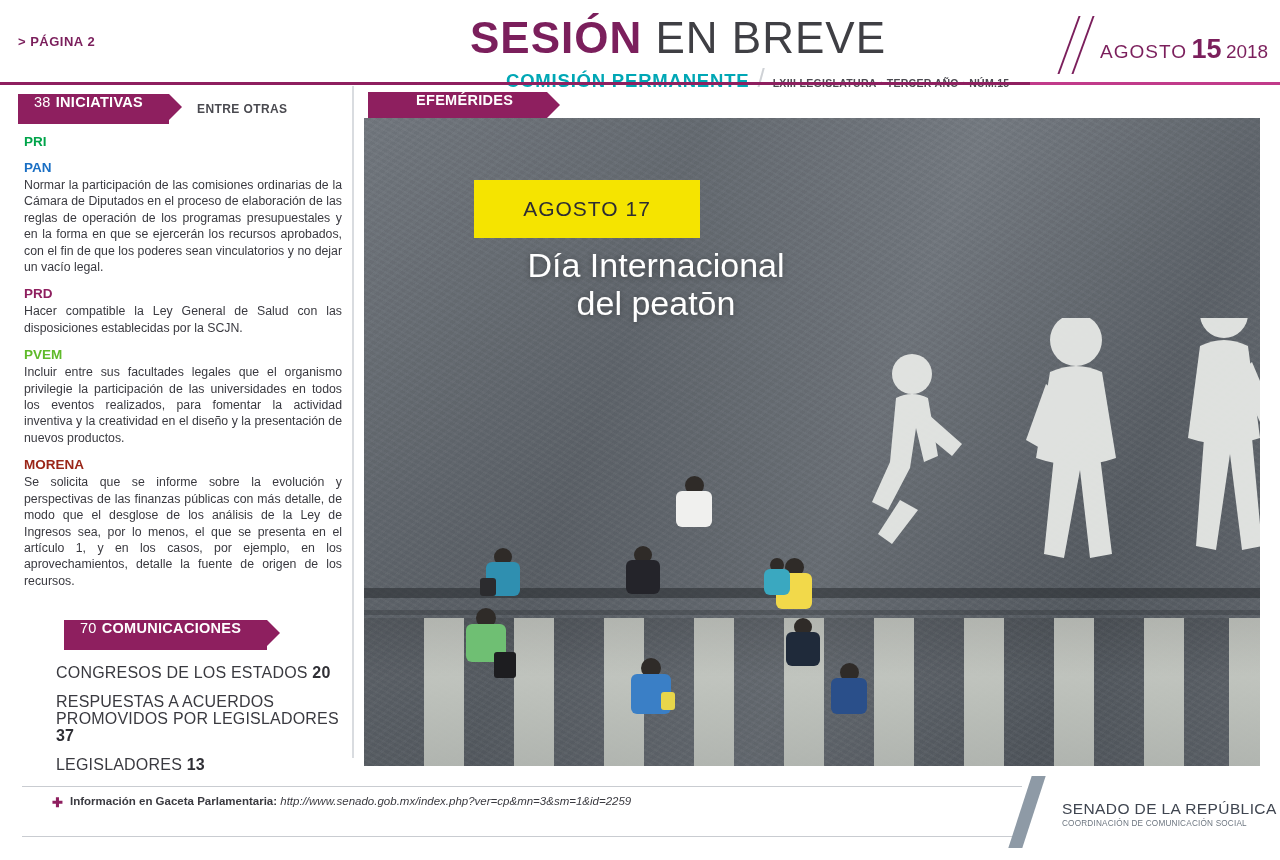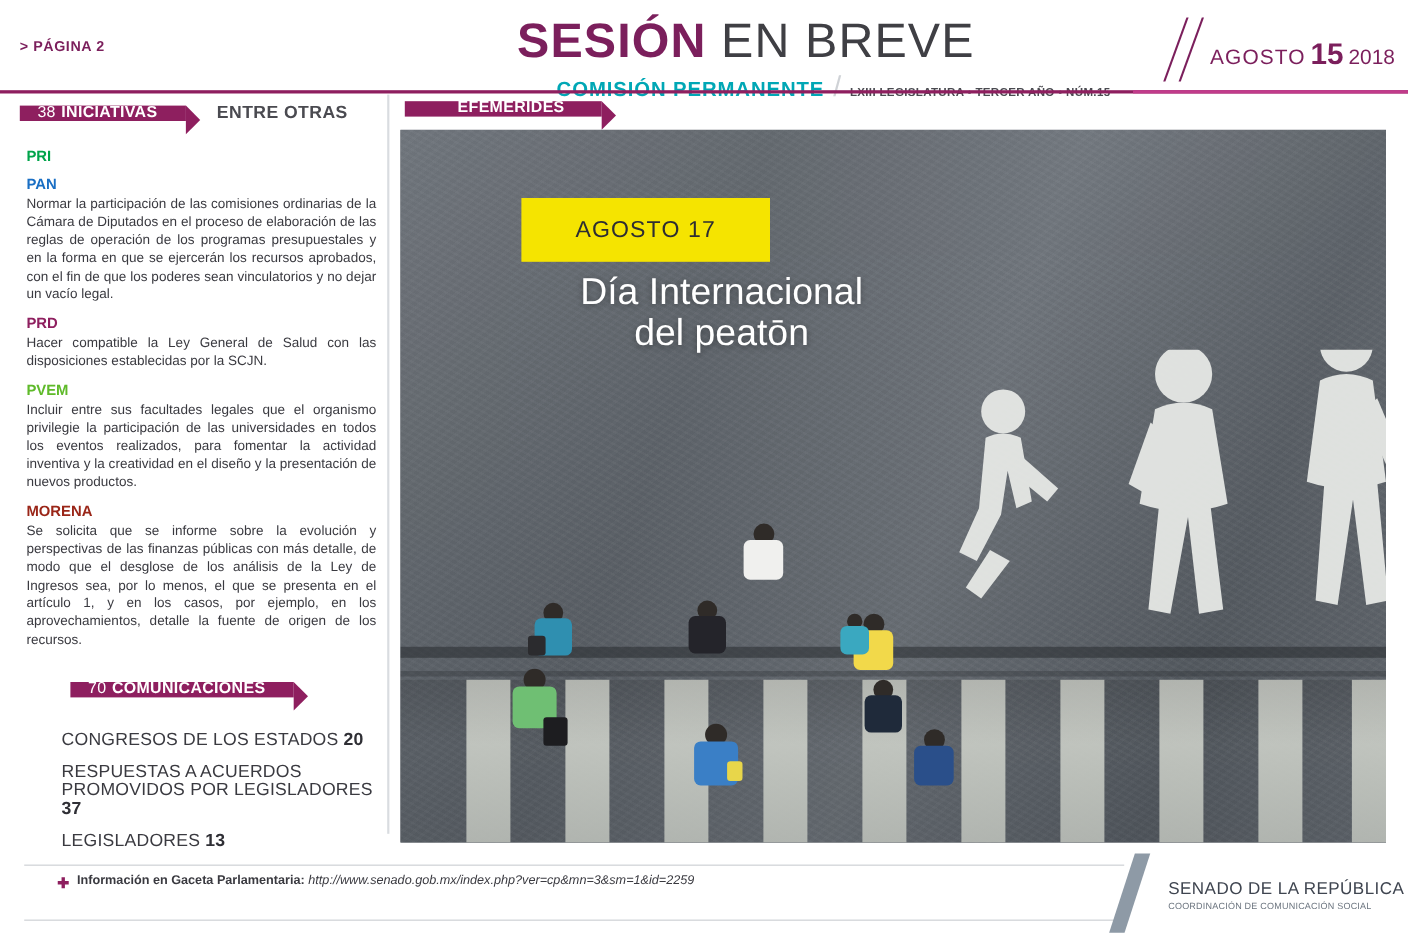--- a/index.html
+++ b/index.html
@@ -47,34 +47,34 @@
   }
 
   
   .left-col { position: absolute; left: 0; top: 86px; width: 352px; height: 690px; }
   .vline {
     position: absolute; left: 352px; top: 86px; width: 2px; height: 672px;
     background: #d9dce0;
   }
 
   .tag {
-    position: relative; height: 14px; display: inline-flex; align-items: flex-end;
+    position: relative; height: 30px; display: inline-flex; align-items: flex-start;
     color: #fff; font-size: 14.5px; letter-spacing: .3px; padding: 0 26px 0 16px;
     background: #8e1f5f;
   }
   .tag::after {
     content: ""; position: absolute; right: -13px; top: 0;
     border-left: 13px solid #8e1f5f;
     border-top: 13px solid transparent; border-bottom: 13px solid transparent;
   }
   .tag b { font-weight: bold; }
   .tag .num { font-weight: normal; margin-right: 5px; }
   .tag-row { position: absolute; left: 18px; top: 8px; display: flex; align-items: center; }
   .tag-note {
-    margin-left: 28px; color: #4a4a50; font-size: 16px; font-weight: bold; letter-spacing: .4px;
+    margin-left: 28px; color: #4a4a50; font-size: 12px; font-weight: bold; letter-spacing: .4px;
   }
 
   .bloque { position: absolute; left: 24px; top: 48px; width: 318px; }
   .party { font-size: 13.5px; font-weight: bold; margin-top: 11px; margin-bottom: 2px; }
   .party:first-child { margin-top: 0; }
   .p-pri { color: #00a44a; }
   .p-pan { color: #1a6fc4; }
   .p-prd { color: #8e1f5f; }
   .p-pvem { color: #5fba2a; }
   .p-morena { color: #9a2618; }

